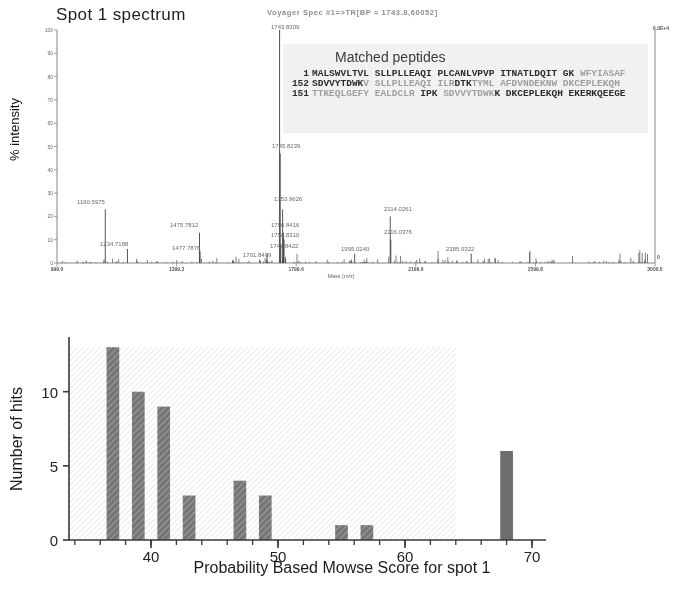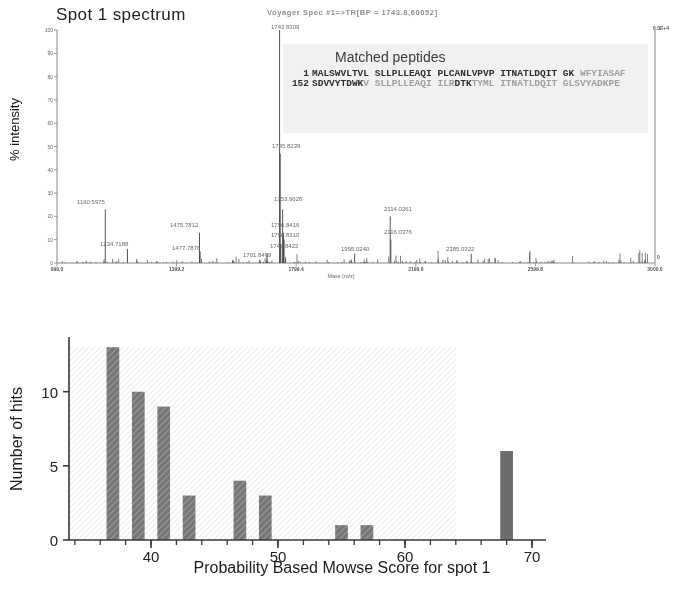--- a/index.html
+++ b/index.html
@@ -132,21 +132,22 @@
 
   <div class="abs right-top">6.0E+4</div>
   <div class="abs right-bottom">0</div>
 
   <div class="abs mass-label">Mass (m/z)</div>
 
   <div class="abs pepbox">
     <div class="ptitle">Matched peptides</div>
     <div class="peplines" id="peplines">
         <div class="pepline"><span class="num">1</span><span class="m">MALSWVLTVL SLLPLLEAQI PLCANLVPVP ITNATLDQIT GK </span><span class="u">WFYIASAF</span></div>
-        <div class="pepline"><span class="num">152</span><span class="m">SDVVYTDWK</span><span class="u">V SLLPLLEAQI ILR</span><span class="m">DTK</span><span class="u">TYML ITNATLDQIT GLSVYADKPE</span></div>
+        <div class="pepline"><span class="num">152</span><span class="m">SDVVYTDWK</span><span class="u">V SLLPLLEAQI ILR</span><span class="m">DTK</span><span class="u">TYML AFDVNDEKNW DKCEPLEKQH</span></div>
+        <div class="pepline"><span class="num">151</span><span class="u">TTKEQLGEFY EALDCLR </span><span class="m">IPK </span><span class="u">SDVVYTDWK</span><span class="m">K DKCEPLEKQH EKERKQEEGE</span></div>
       </div>
   </div>
 
   <div id="spec-labels">
       <div class="abs peak-label" style="left: 77px; top: 199px;">1160.5975</div>
       <div class="abs peak-label" style="left: 100px; top: 241px;">1234.7188</div>
       <div class="abs peak-label" style="left: 170px; top: 222px;">1475.7812</div>
       <div class="abs peak-label" style="left: 172px; top: 245px;">1477.7876</div>
       <div class="abs peak-label" style="left: 243px; top: 252px;">1701.8499</div>
       <div class="abs peak-label" style="left: 271px; top: 24px;">1743.8309</div>

